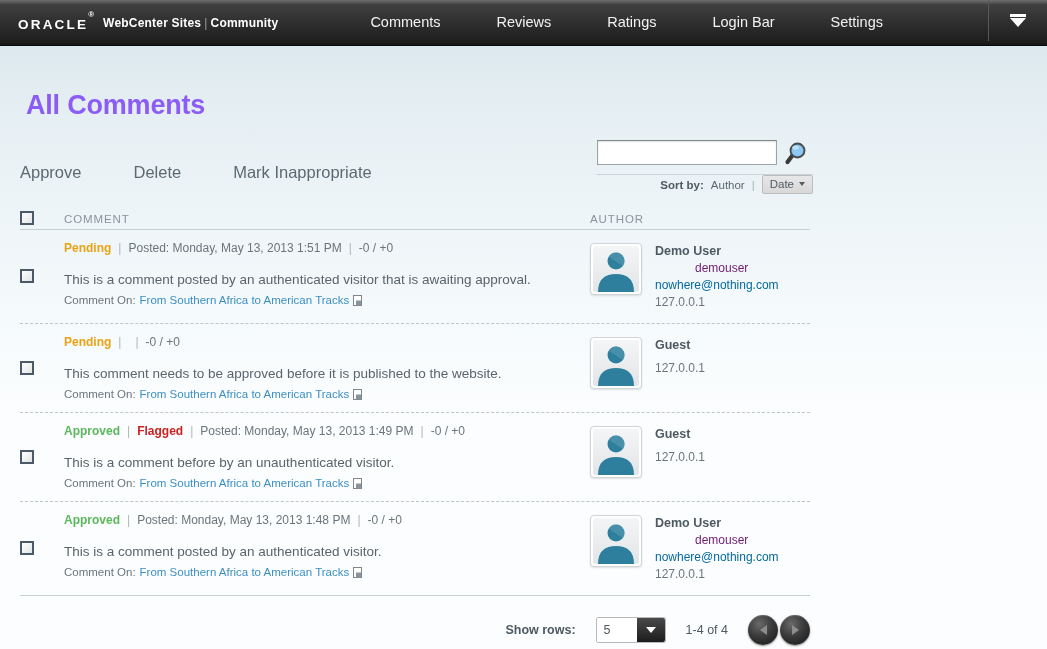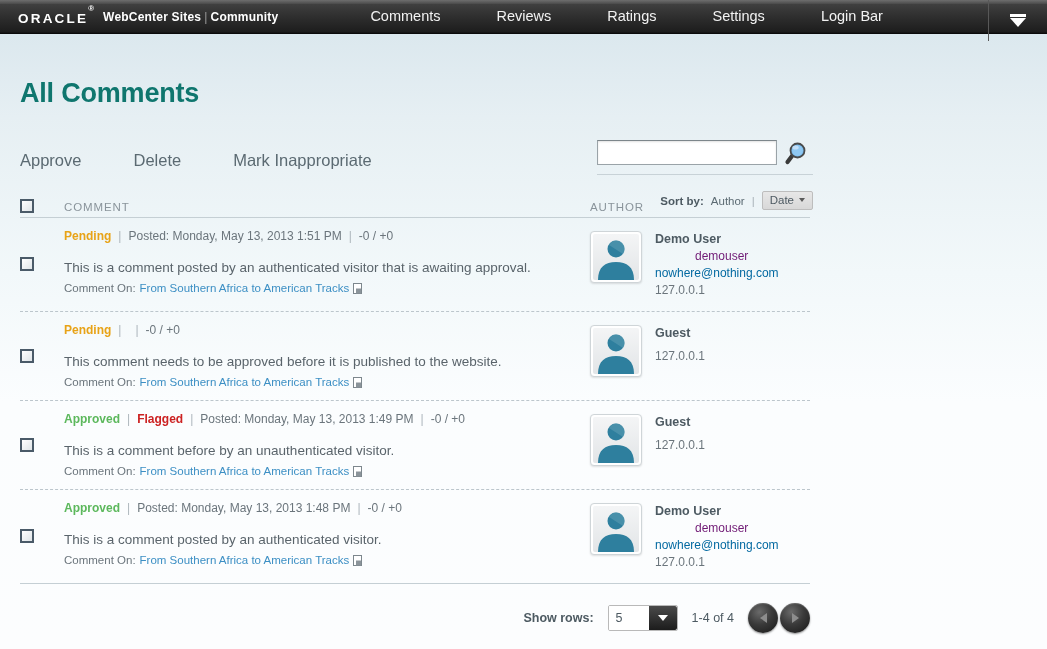--- a/index.html
+++ b/index.html
@@ -8,21 +8,21 @@
     width:1047px; height:649px;
     font-family:"Liberation Sans", sans-serif;
     background:linear-gradient(to bottom,#d7e5ec 0%, #e6eff3 18%, #f2f8fa 42%, #fbfdfe 62%, #fcfdfe 100%);
     color:#555c63;
     overflow:hidden;
     position:relative;
   }
 
   
   .topbar{
-    height:34px; width:100%;
+    height:46px; width:100%;
     background:linear-gradient(to bottom,#5a5a5a 0%,#434343 5%,#333333 40%,#2a2a2a 62%,#1d1d1d 96%,#111 100%);
     border-bottom:1px solid #0b0b0b;
     display:flex; align-items:center;
     position:relative;
   }
   .topbar:before{
     content:""; position:absolute; left:0; right:0; top:0; height:4px;
     background:linear-gradient(to bottom,#6e6e6e,#4a4a4a);
   }
   .brand{ display:flex; align-items:center; padding-left:18px; gap:9px; }
@@ -48,22 +48,22 @@
   .caret-down{
     width:0;height:0;border-left:8px solid transparent;border-right:8px solid transparent;
     border-top:9px solid #ffffff;
   }
   .caret-down-wrap{display:flex;flex-direction:column;align-items:center;gap:1px;}
   .caret-bar{width:16px;height:3px;background:#fff;}
 
   
   .page{ padding:0 0 0 20px; }
   .page-title{
-    font-size:27px; font-weight:bold; color:#0f766e;
-    margin:44px 0 0 0; letter-spacing:-0.2px;
+    font-size:27px; font-weight:bold; color:#8b5cf6;
+    margin:44px 0 0 6px; letter-spacing:-0.2px;
   }
 
   .actions{
     margin-top:42px; display:flex; align-items:center; gap:0;
   }
   .action-link{
     font-size:16.5px; color:#5b6a72; text-decoration:none; cursor:pointer;
     margin-right:52px; white-space:nowrap;
   }
 
@@ -73,21 +73,21 @@
   }
   .searchrow{ display:flex; align-items:center; gap:7px;}
   .searchinput{
     width:180px; height:25px; border:1px solid #9aa3a8; border-top-color:#7d868b;
     background:#fff; padding:0 5px; font-size:12px; color:#333;
     font-family:"Liberation Sans", sans-serif; outline:none;
     box-shadow:inset 0 1px 2px rgba(0,0,0,.12);
   }
   .magnifier{ width:24px; height:24px; position:relative; cursor:pointer; }
   .sortrow{
-    margin-top:9px; padding-top:16px; border-top:1px solid #c8d2d7;
+    margin-top:9px; padding-top:0; border-top:1px solid #c8d2d7;
     display:flex; align-items:center; justify-content:flex-end; gap:7px;
     font-size:11.5px;
   }
   .sortlabel{ font-weight:bold; color:#4d5a62; }
   .sortopt{ color:#5b6a72; cursor:pointer; text-decoration:none;}
   .sortdiv{ color:#a8b2b8; }
   .sortactive{
     background:linear-gradient(to bottom,#e7e7e7,#d8d8d8);
     border:1px solid #bdbdbd; border-radius:2px;
     padding:2px 7px 3px 7px; color:#4d5a62; cursor:pointer;
@@ -147,21 +147,21 @@
   .aname{ font-weight:bold; color:#4d5a62; font-size:12.5px; }
   .auser{ color:#701a75;margin-left:40px; }
   .amail{ color:#0369a1; cursor:pointer; text-decoration:none; display:block;}
   .aip{ color:#6b757c; }
 
   .bottomrule{ width:790px; border-top:1px solid #c5cfd4; margin-top:0; }
 
   
   .footer{
     width:790px; display:flex; align-items:center; justify-content:flex-end;
-    gap:14px; margin-top:19px; font-size:12.5px; color:#4d5a62;
+    gap:20px; margin-top:19px; font-size:12.5px; color:#4d5a62;
   }
   .showrows{ font-weight:bold; }
   .selwrap{
     display:inline-flex; align-items:stretch; height:26px;
     border:1px solid #b9b9b9; border-radius:2px; overflow:hidden; background:#fff;
   }
   .selval{
     width:40px; display:flex; align-items:center; padding-left:7px;
     font-size:12.5px; color:#4d5a62; background:#fff;
   }
@@ -189,22 +189,22 @@
   <div class="brand">
     <span class="oracle-logo"><span>ORACLE</span><sup>®</sup></span>
     <span class="brand-text">
       <span>WebCenter Sites</span><span class="sep">|</span><span>Community</span>
     </span>
   </div>
   <div class="navitems">
     <a class="navitem">Comments</a>
     <a class="navitem">Reviews</a>
     <a class="navitem">Ratings</a>
+    <a class="navitem">Login Bar</a>
     <a class="navitem">Settings</a>
-    <a class="navitem">Login Bar</a>
   </div>
   <div class="nav-right">
     <span class="caret-down-wrap">
       <span class="caret-bar"></span>
       <span class="caret-down"></span>
     </span>
   </div>
 </div>
 
 <div class="page">

